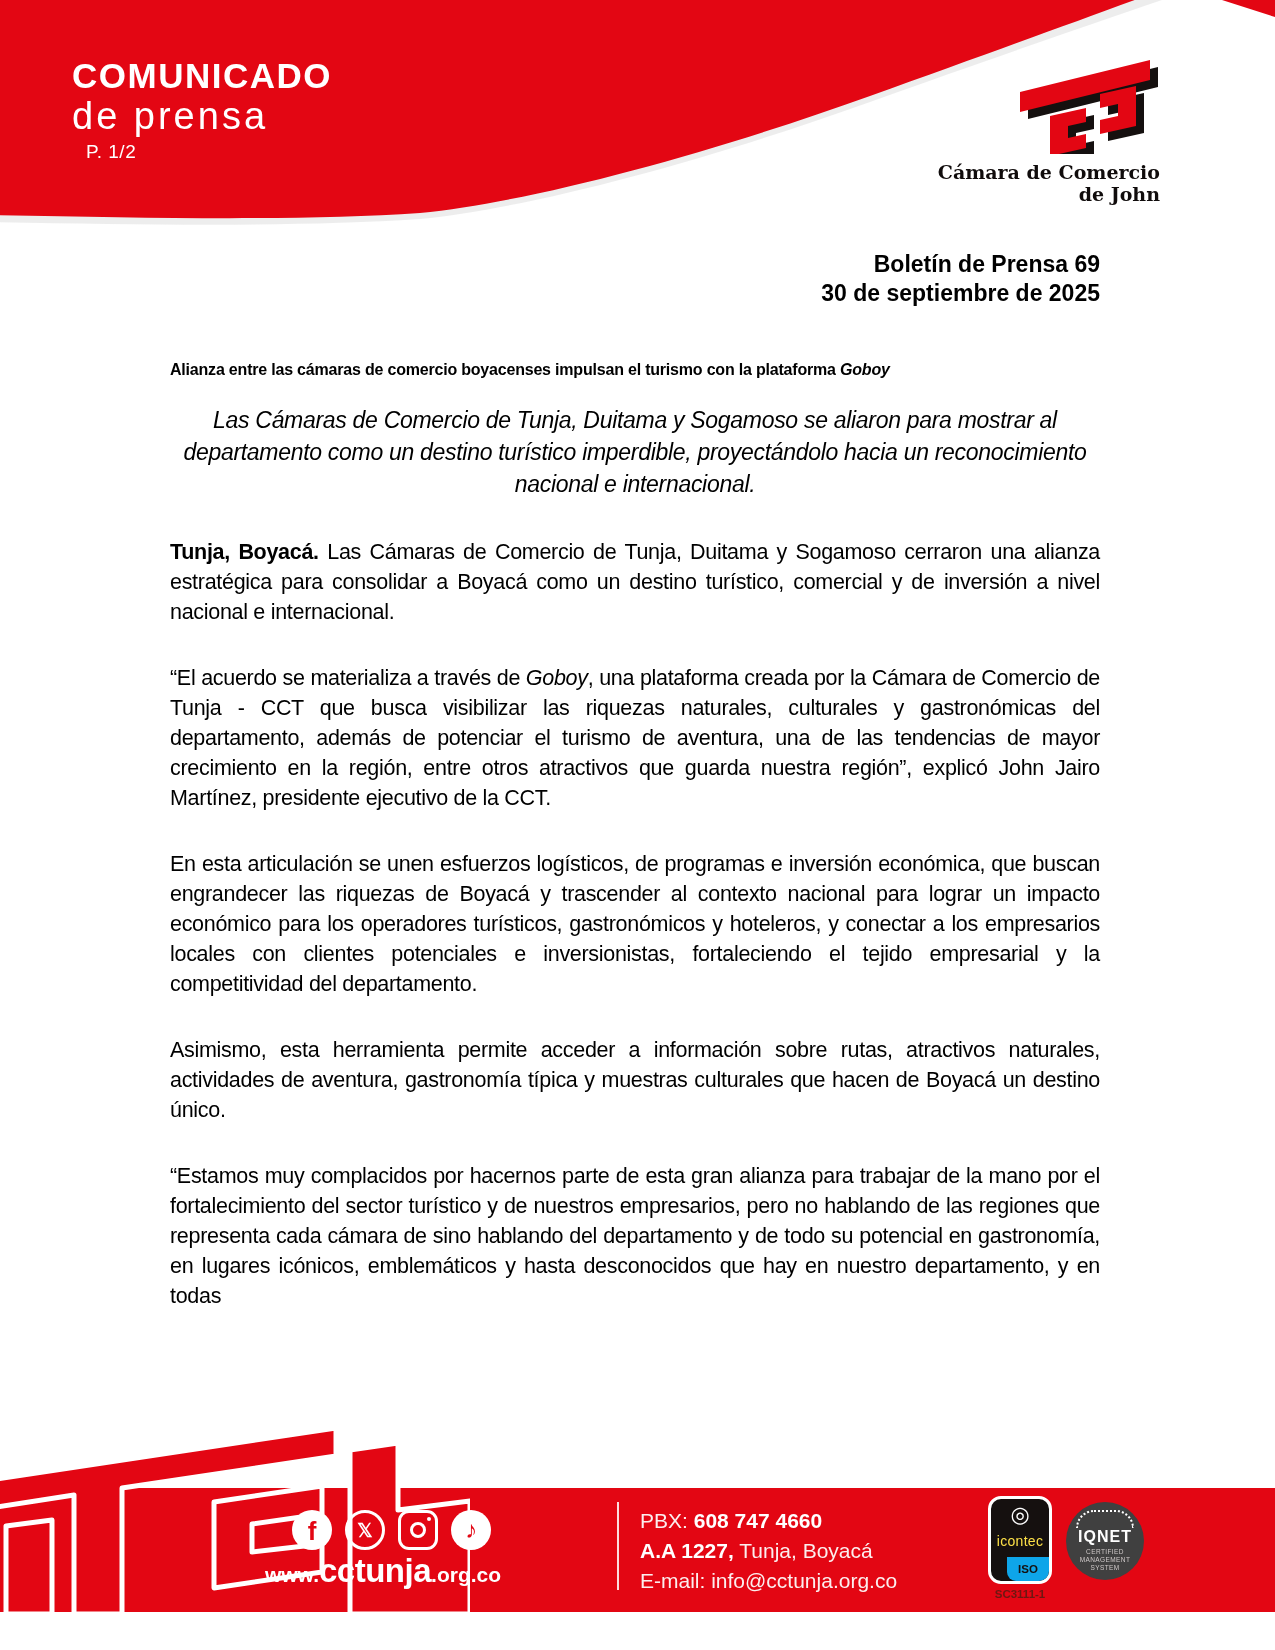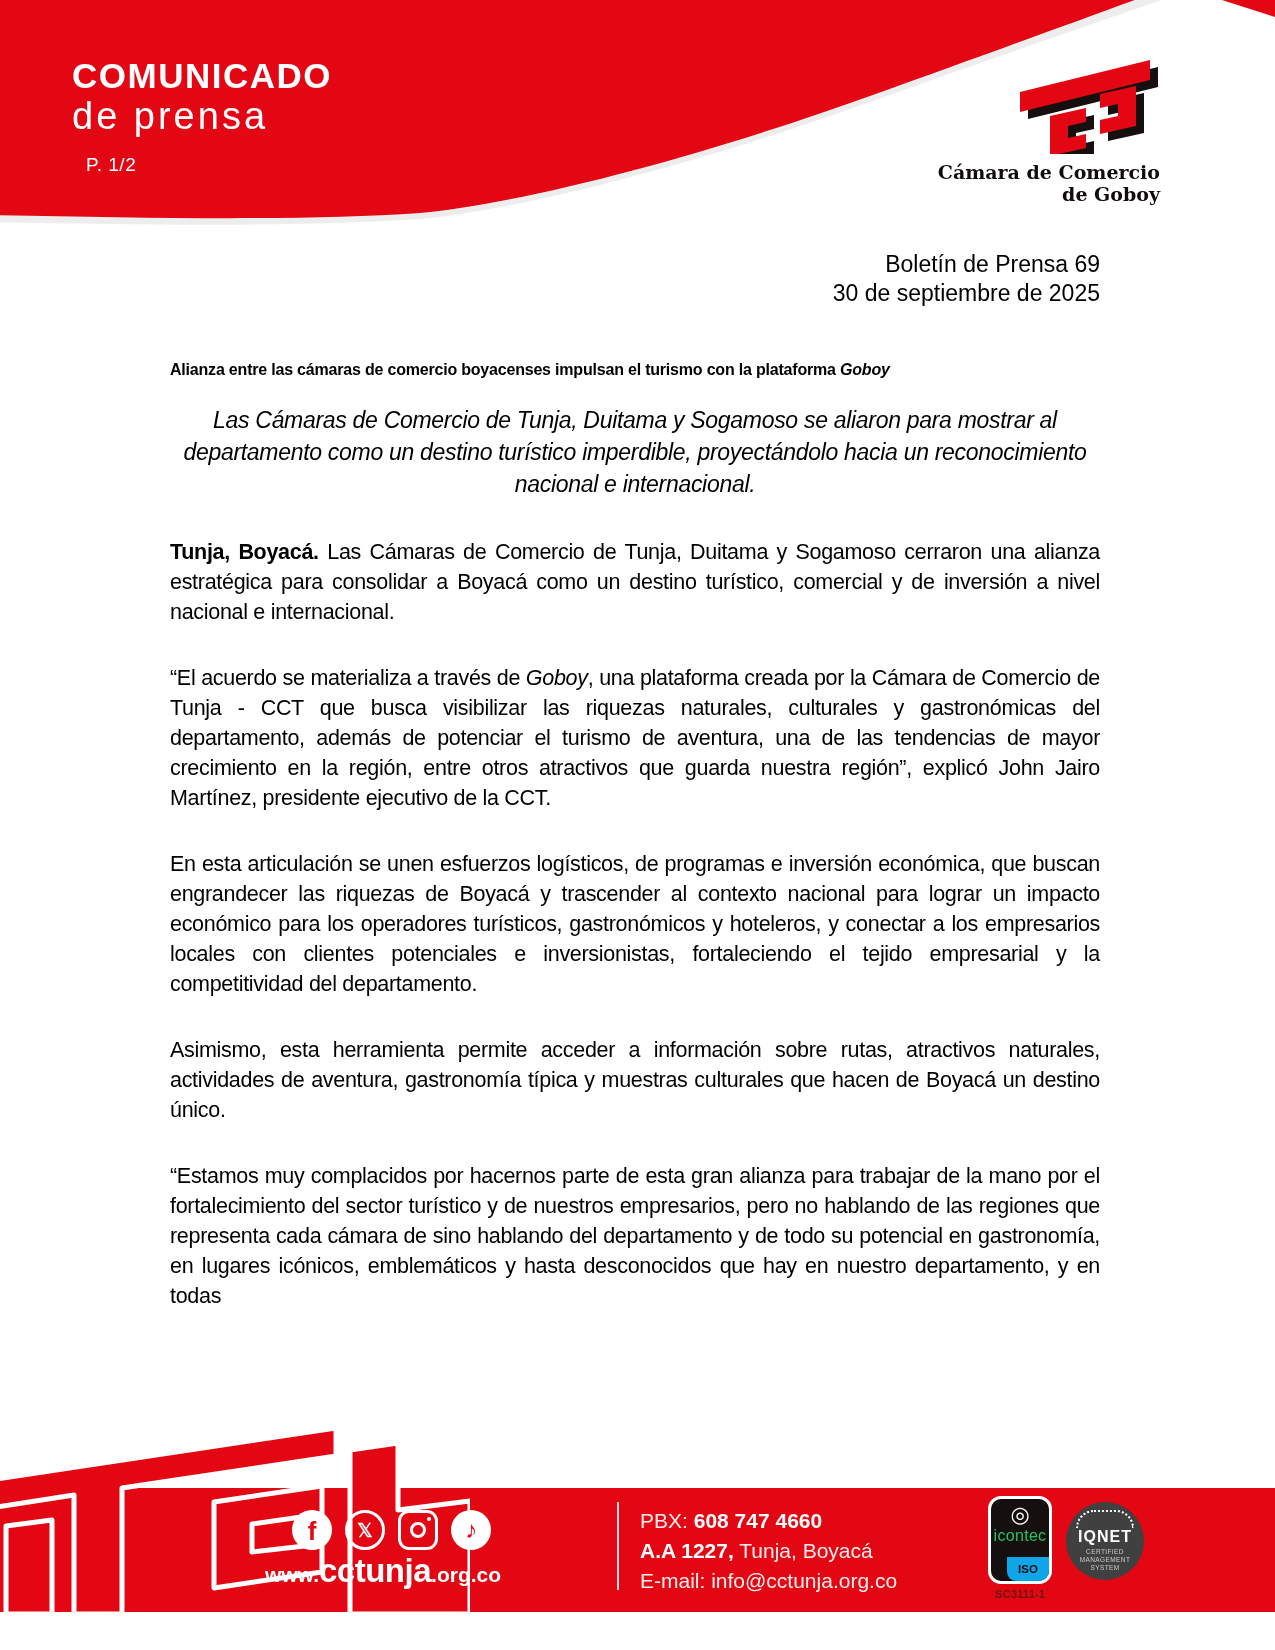--- a/index.html
+++ b/index.html
@@ -5,26 +5,26 @@
   html,body{margin:0;padding:0;background:#ffffff;}
   .page{
     position:relative;width:1275px;height:1650px;background:#ffffff;
     font-family:"Liberation Sans",sans-serif;color:#000;overflow:hidden;
   }
   
   .header-svg{position:absolute;top:0;left:0;z-index:1;}
   .header-text{position:absolute;left:72px;top:58px;z-index:2;color:#fff;}
   .header-title1{font-size:35px;font-weight:700;letter-spacing:1.5px;line-height:1.05;}
   .header-title2{font-size:38px;font-weight:300;letter-spacing:3px;line-height:1.15;}
-  .header-page{font-size:19px;font-weight:400;margin-top:16px;padding-left:14px;letter-spacing:.5px;}
+  .header-page{font-size:19px;font-weight:400;margin-top:3px;padding-left:14px;letter-spacing:.5px;}
   .brand-logo{position:absolute;top:52px;left:935px;width:225px;text-align:right;z-index:2;}
   .brand-logo-name{font-family:"DejaVu Serif",serif;font-weight:700;font-size:19px;line-height:1.15;color:#100c0c;margin-top:4px;}
   
   .content{position:absolute;left:170px;top:250px;width:930px;z-index:2;}
-  .bulletin{ text-align:right;font-weight:400;font-size:23px;line-height:1.28;}
+  .bulletin{ text-align:right;font-weight:700;font-size:23px;line-height:1.28;}
   .headline{margin-top:50px;font-weight:700;font-size:16px;line-height:1.35;text-align:justify;letter-spacing:-0.2px;}
   .headline .it{font-style:italic;}
   .subtitle{margin-top:25px;font-style:italic;text-align:center;font-size:23px;line-height:1.38;letter-spacing:-0.3px;}
   p.body{margin:36px 0 0 0;font-size:21.5px;line-height:30px;text-align:justify;letter-spacing:-0.3px;}
   p.body .lead{font-weight:700;}
   p.body .it{font-style:italic;}
   
   .footer-band{position:absolute;left:0;top:1488px;width:1275px;height:124px;background:#e30613;z-index:1;}
   .footer-logo-svg{position:absolute;left:0;top:1418px;z-index:2;}
   .social-row{position:absolute;left:292px;top:1510px;z-index:3;display:flex;gap:13px;align-items:center;}
@@ -38,21 +38,21 @@
   .soc-ig .lens{position:absolute;left:50%;top:50%;width:16px;height:16px;margin:-8px 0 0 -8px;border:3px solid #fff;border-radius:50%;box-sizing:border-box;}
   .soc-ig .dot{position:absolute;right:4px;top:4px;width:4px;height:4px;background:#fff;border-radius:50%;}
   .website{position:absolute;left:238px;top:1552px;width:290px;text-align:center;color:#fff;z-index:3;white-space:nowrap;}
   .website .small{font-size:21px;font-weight:700;}
   .website .big{font-size:33px;font-weight:700;letter-spacing:-0.5px;}
   .footer-sep{position:absolute;left:617px;top:1502px;width:2px;height:88px;background:rgba(255,245,245,.9);z-index:3;}
   .contact{position:absolute;left:640px;top:1506px;color:#fceeee;font-size:21px;line-height:30px;z-index:3;}
   .contact b{color:#fff;}
   .badge-icontec{position:absolute;left:988px;top:1496px;width:64px;height:88px;background:#15100f;border:3px solid #fff;border-radius:13px;z-index:3;box-sizing:border-box;overflow:hidden;text-align:center;}
   .badge-icontec .ring{font-size:22px;color:#fff;line-height:1;margin-top:5px;}
-  .badge-icontec .name{color:#22c55e;font-size:16px;letter-spacing:.3px;margin-top:1px;}
+  .badge-icontec .name{color:#fde047;font-size:14px;letter-spacing:.3px;margin-top:7px;}
   .badge-icontec .iso{position:absolute;left:16px;right:0;bottom:0;height:24px;background:#0ea5e9;color:#15100f;font-weight:700;font-size:11.5px;line-height:24px;border-radius:0 0 9px 9px;}
   .badge-code{position:absolute;left:984px;top:1588px;width:72px;text-align:center;color:#6d1712;font-weight:700;font-size:11.5px;z-index:3;}
   .badge-iqnet{position:absolute;left:1066px;top:1502px;width:78px;height:78px;background:#404040;border-radius:50%;z-index:3;text-align:center;box-sizing:border-box;}
   .badge-iqnet .dots{margin:8px auto 0;width:54px;height:16px;border:2px dotted #fff;border-bottom:none;border-radius:28px 28px 0 0;}
   .badge-iqnet .name{color:#fff;font-weight:700;font-size:16px;letter-spacing:1px;margin-top:0;}
   .badge-iqnet .sub{color:#cfc9c9;font-size:6.5px;letter-spacing:.4px;line-height:1.25;margin-top:2px;}
 </style>
 </head>
 <body>
 
@@ -78,21 +78,21 @@
         <path d="M126,34 L90,42 L90,56 L108,52 L108,64 L90,68 L90,82 L126,74 Z"></path>
       </g>
       <g fill="#e30613">
         <polygon points="10,40 140,8 140,28 10,60"></polygon>
         <path d="M40,64 L76,56 L76,70 L58,74 L58,86 L76,82 L76,96 L40,104 Z"></path>
         <path d="M126,34 L90,42 L90,56 L108,52 L108,64 L90,68 L90,82 L126,74 Z"></path>
       </g>
     </svg>
     <div class="brand-logo-name">
       <div>Cámara de Comercio</div>
-      <div>de Goboy</div>
+      <div>de John</div>
     </div>
   </div>
 
   <div class="content">
     <div class="bulletin">
       <div>Boletín de Prensa 69</div>
       <div>30 de septiembre de 2025</div>
     </div>
 
     <div class="headline"><span>Alianza entre las cámaras de comercio boyacenses impulsan el turismo con la plataforma </span><span class="it">Goboy</span></div>

